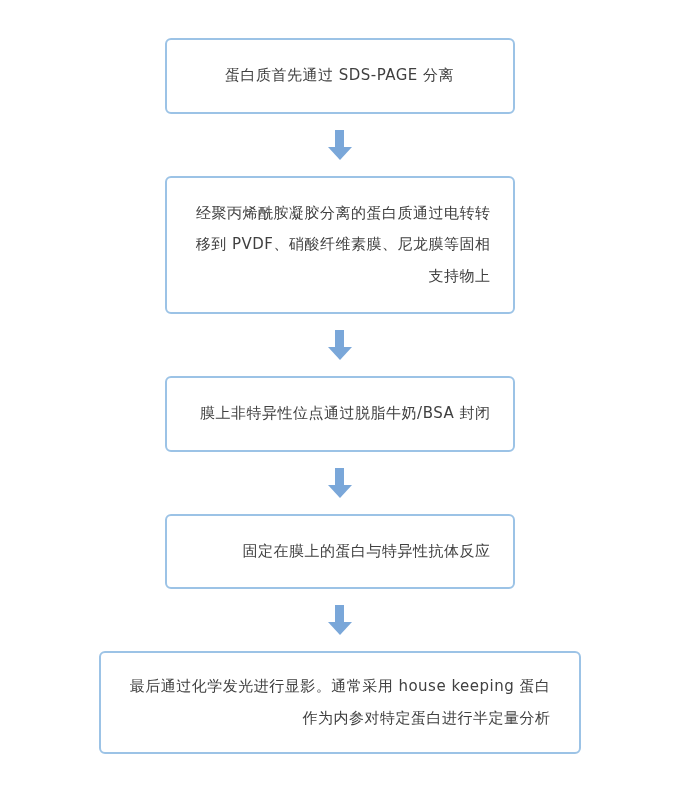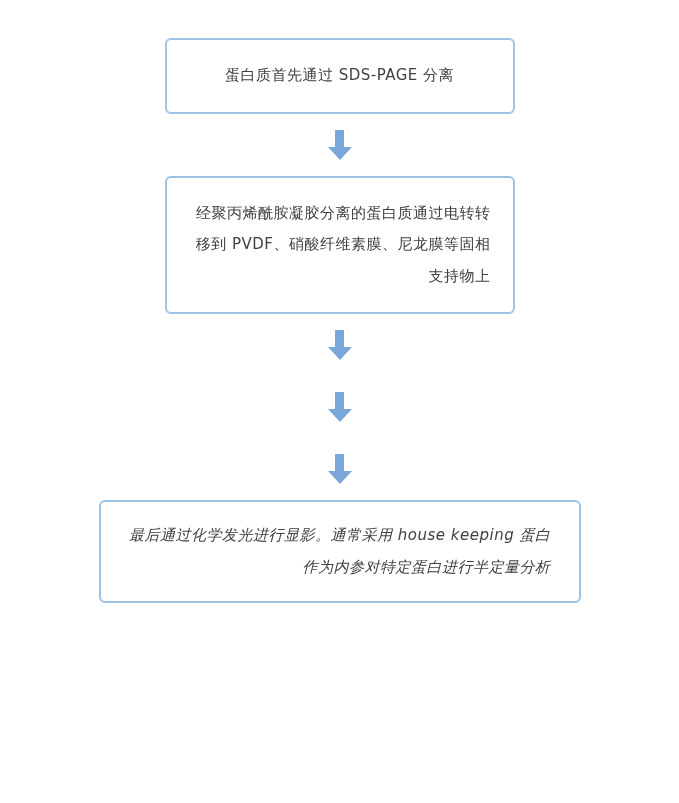--- a/index.html
+++ b/index.html
@@ -36,21 +36,20 @@
     text-align: right;
   }
 
   .box--center {
     text-align: center;
   }
 
   .box--wide {
     width: 482px;
     padding: 18px 28px;
-    font-style: italic;
   }
 
   .arrow {
     display: flex;
     flex-direction: column;
     align-items: center;
     margin: 16px 0;
   }
 
   .arrow-stem {
@@ -84,26 +83,32 @@
 
     <div class="box">
       <span>经聚丙烯酰胺凝胶分离的蛋白质通过电转转移到 PVDF、硝酸纤维素膜、尼龙膜等固相支持物上</span>
     </div>
 
     <div class="arrow">
       <div class="arrow-stem"></div>
       <div class="arrow-head"></div>
     </div>
 
+    <div class="box">
+      <span>膜上非特异性位点通过脱脂牛奶/BSA 封闭</span>
+    </div>
 
     <div class="arrow">
       <div class="arrow-stem"></div>
       <div class="arrow-head"></div>
     </div>
 
+    <div class="box">
+      <span>固定在膜上的蛋白与特异性抗体反应</span>
+    </div>
 
     <div class="arrow">
       <div class="arrow-stem"></div>
       <div class="arrow-head"></div>
     </div>
 
     <div class="box box--wide">
       <span>最后通过化学发光进行显影。通常采用 house keeping 蛋白作为内参对特定蛋白进行半定量分析</span>
     </div>
 

